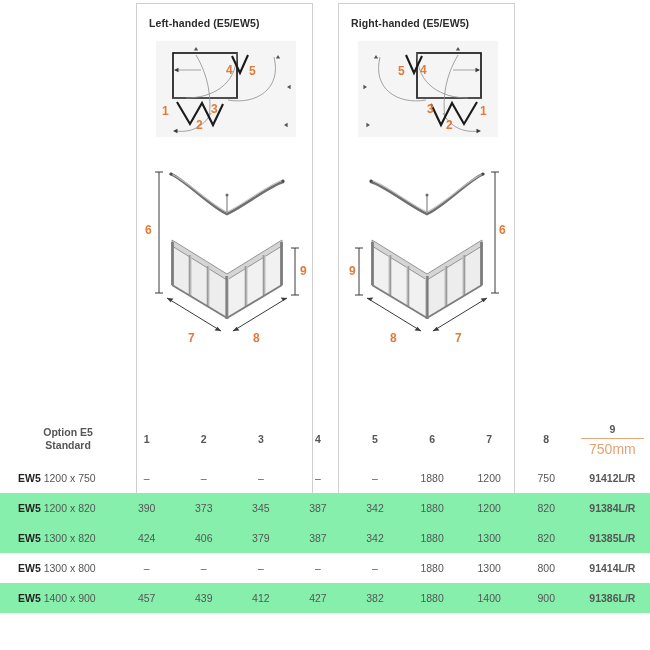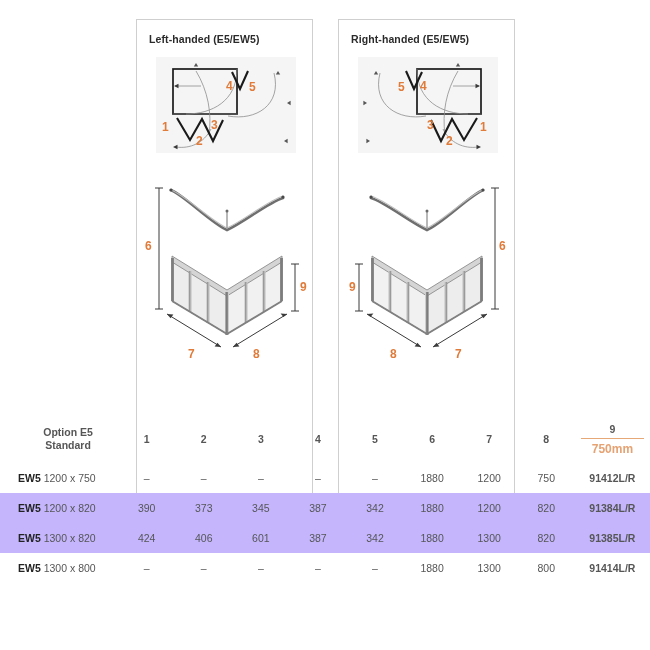--- a/index.html
+++ b/index.html
@@ -13,21 +13,20 @@
     -webkit-font-smoothing:antialiased;
   }
 
   
   #diagrams{position:absolute;left:0;top:0;width:650px;height:415px;}
   .panel{
     position:absolute;top:3px;height:524px;
     border:1px solid #cfcfcf;
     background:#ffffff;
     box-sizing:border-box;
-    margin-top:16px;
   }
   #panel-left{left:136px;width:177px;}
   #panel-right{left:338px;width:177px;text-align:right;}
 
   .panel-title{
     position:absolute;left:12px;top:13px;
     font-size:10.5px;font-weight:bold;color:#2b2b2b;
     letter-spacing:.1px;white-space:nowrap;
   }
 
@@ -94,28 +93,28 @@
     line-height:14px;
   }
   .hdr9-top{
     display:block;
     border-bottom:1px solid #e6a877;
     padding-bottom:2px;
     margin:0 6px;
   }
   .hdr9-sub{
     display:block;
-    font-weight:bold;
-    font-size:12px;
+    font-weight:normal;
+    font-size:14px;
     color:#e5a272;
     padding-top:3px;
   }
 
   tbody tr{height:30px;}
-  tbody tr.shade td{background:#c4b5fd;}
+  tbody tr.shade td{background:#86efac;}
   tbody td{height:30px;}
 
   .cell-opt{
     text-align:left !important;
     padding-left:18px !important;
     color:#6a6a6a;
     font-size:10.5px;
     white-space:nowrap;
   }
   .cell-opt b{color:#222;font-weight:bold;}
@@ -370,34 +369,46 @@
         <td>342</td>
         <td>1880</td>
         <td>1200</td>
         <td>820</td>
         <td class="cell-code">91384L/R</td>
       </tr>
       <tr class="shade">
         <td class="cell-opt"><b>EW5</b><span> 1300 x 820</span></td>
         <td>424</td>
         <td>406</td>
-        <td>601</td>
+        <td>379</td>
         <td>387</td>
         <td>342</td>
         <td>1880</td>
         <td>1300</td>
         <td>820</td>
         <td class="cell-code">91385L/R</td>
       </tr>
       <tr>
         <td class="cell-opt"><b>EW5</b><span> 1300 x 800</span></td>
         <td class="dash">–</td>
         <td class="dash">–</td>
         <td class="dash">–</td>
         <td class="dash">–</td>
         <td class="dash">–</td>
         <td>1880</td>
         <td>1300</td>
         <td>800</td>
         <td class="cell-code">91414L/R</td>
       </tr>
+      <tr class="shade">
+        <td class="cell-opt"><b>EW5</b><span> 1400 x 900</span></td>
+        <td>457</td>
+        <td>439</td>
+        <td>412</td>
+        <td>427</td>
+        <td>382</td>
+        <td>1880</td>
+        <td>1400</td>
+        <td>900</td>
+        <td class="cell-code">91386L/R</td>
+      </tr>
     </tbody>
 </table>
 
 </body></html>

